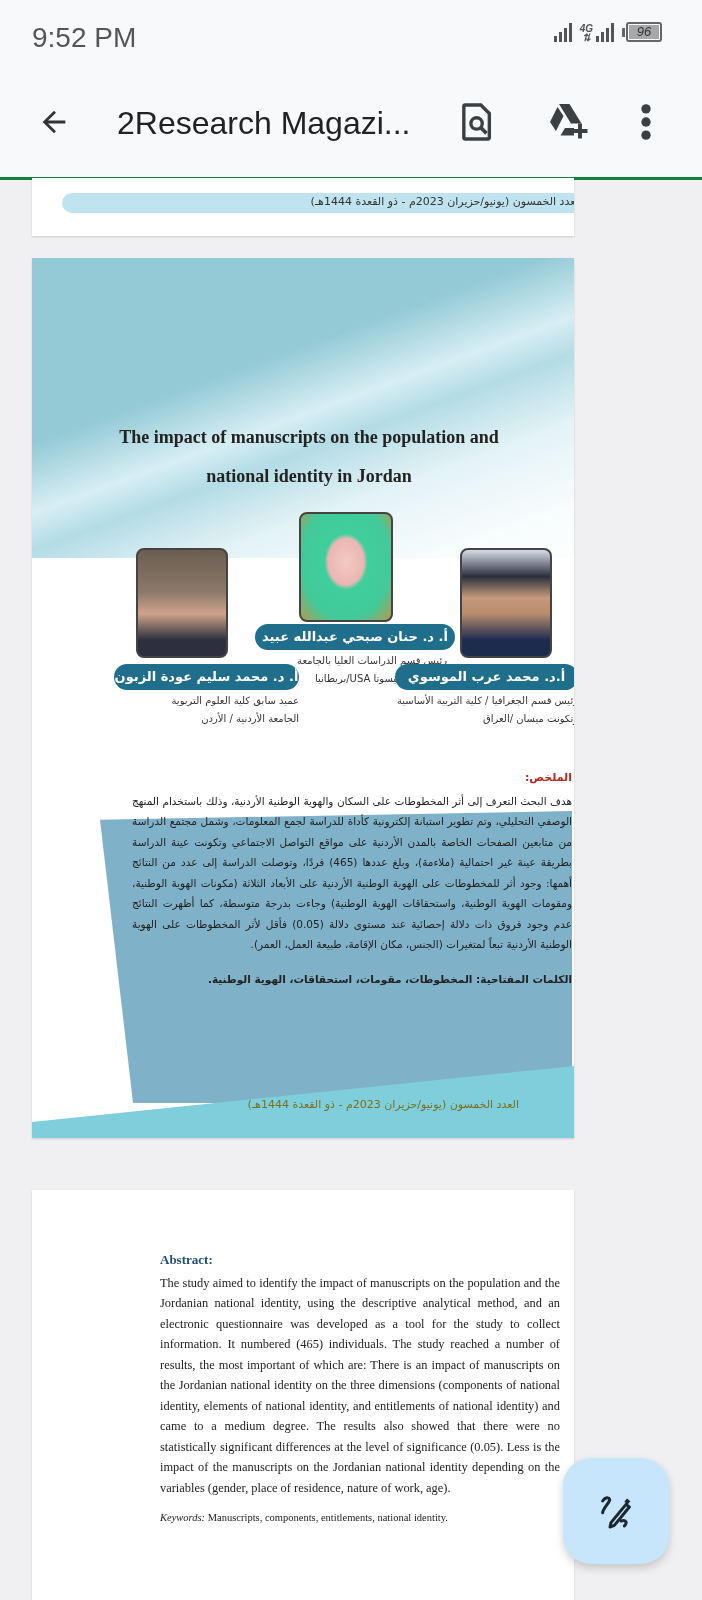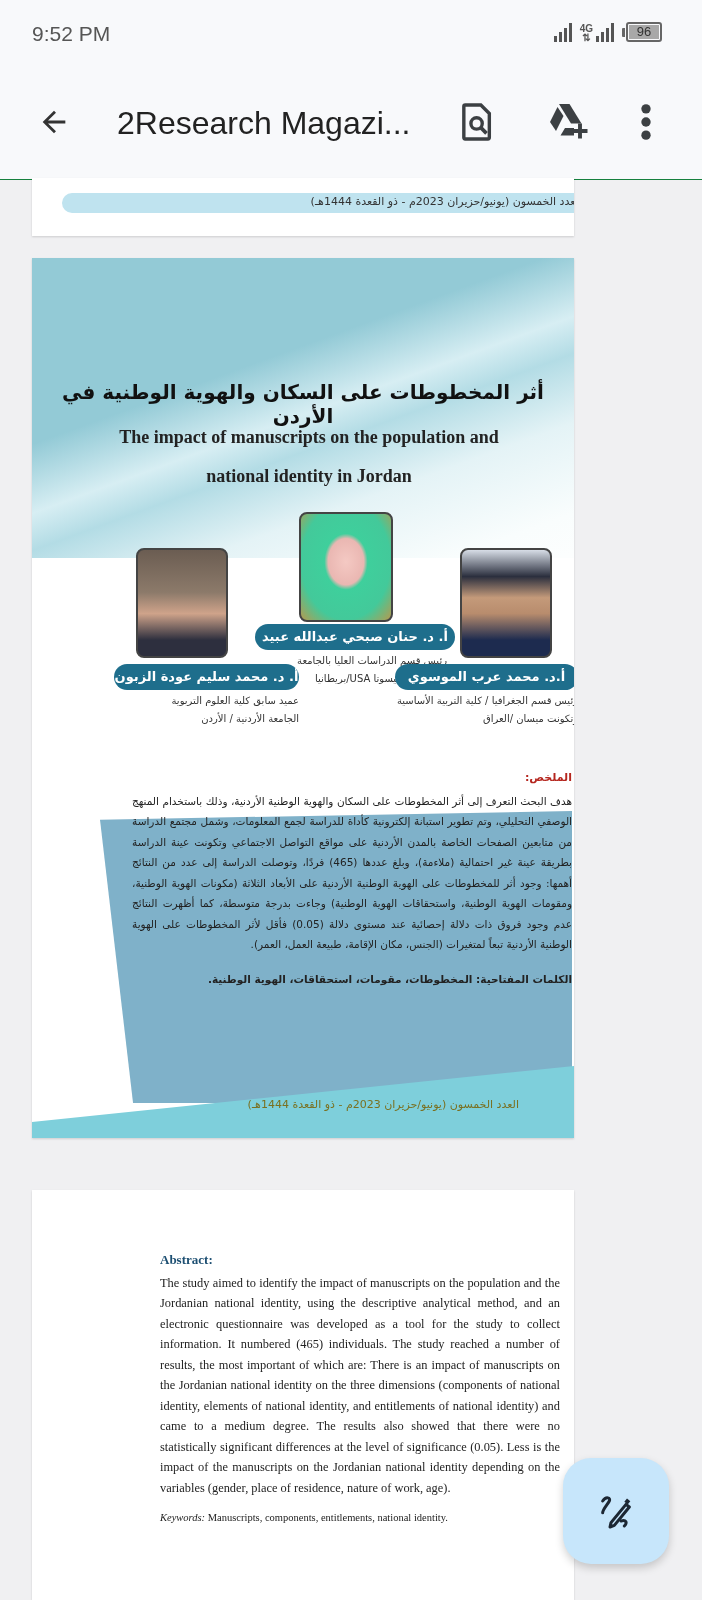--- a/index.html
+++ b/index.html
@@ -1,32 +1,32 @@
 <!DOCTYPE html>
 <html><head>
   <meta charset="utf-8">
   <style>
     * { box-sizing: border-box; margin: 0; padding: 0; }
     html, body { width: 702px; height: 1600px; overflow: hidden; }
     body { background: #f0f0f2; font-family: "Liberation Sans", sans-serif; position: relative; }
 
     
     .status-bar { position: absolute; left: 0; top: 0; width: 702px; height: 70px; background: #f8f9fb; }
-    .status-time { position: absolute; left: 32px; top: 22px; font-size: 21px; color: #555; }
-    .status-icons { position: absolute; right: 40px; top: 22px; display: flex; align-items: center; gap: 8px; }
+    .status-time { position: absolute; left: 32px; top: 22px; font-size: 28px; color: #555; }
+    .status-icons { position: absolute; right: 40px; top: 22px; display: flex; align-items: center; gap: 8px; font-style: italic; }
     .sig { display: flex; align-items: flex-end; gap: 2px; height: 20px; }
     .sig span { display: block; width: 3px; background: #555; }
     .net-4g { font-size: 10px; color: #555; line-height: 9px; text-align: center; font-weight: bold; }
     .battery { display: flex; align-items: center; }
     .battery-body { width: 36px; height: 20px; border: 2px solid #666; border-radius: 3px; padding: 1px; }
     .battery-fill { width: 100%; height: 100%; background: #a8a8a8; font-size: 13px; color: #333; text-align: center; line-height: 14px; }
     .battery-tip { width: 3px; height: 9px; background: #666; margin-right: 1px; border-radius: 1px 0 0 1px; }
 
     
-    .app-bar { position: absolute; left: 0; top: 70px; width: 702px; height: 110px; background: #f8f9fb; border-bottom: 1px solid #15803d; }
+    .app-bar { position: absolute; left: 0; top: 70px; width: 702px; height: 110px; background: #f8f9fb; border-bottom: 3px solid #15803d; }
     .back-btn { position: absolute; left: 32px; top: 30px; width: 44px; height: 44px; display: flex; align-items: center; justify-content: center; }
     .app-title { position: absolute; left: 117px; top: 35px; font-size: 32px; color: #222; white-space: nowrap; }
     .icon-btn { position: absolute; top: 30px; width: 44px; height: 44px; display: flex; align-items: center; justify-content: center; }
 
     
     .page { position: absolute; left: 32px; width: 542px; background: #fff; box-shadow: 0 1px 2px rgba(0,0,0,0.15); overflow: hidden; }
     .page1 { top: 178px; height: 58px; }
     .header-pill { position: absolute; left: 30px; top: 15px; width: 560px; height: 20px; background: #bfe3ef; border-radius: 10px; }
     .header-pill-text { position: absolute; right: 40px; top: 2px; font-size: 11px; color: #333; direction: rtl; font-family: "DejaVu Sans", sans-serif; white-space: nowrap; }
     .page-num-badge { position: absolute; left: 553px; top: 8px; width: 26px; height: 26px; border-radius: 50%; background: #d946ef; color: #fff; font-family: "Liberation Serif", serif; font-size: 14px; text-align: left; line-height: 26px; }
@@ -131,21 +131,20 @@
 
 <div class="page page1">
   <div class="header-pill">
     <span class="header-pill-text">العدد الخمسون (يونيو/حزيران 2023م - ذو القعدة 1444هـ)</span>
   </div>
   <div class="page-num-badge">34</div>
 </div>
 
 <div class="page page2">
   <div class="p2-header-bg"></div>
-  <div class="ar-title">أثر المخطوطات على السكان والهوية الوطنية في الأردن</div>
   <div class="en-title">The impact of manuscripts on the population and national identity in Jordan</div>
 
   <div class="photo photo-left"></div>
   <div class="photo photo-center"></div>
   <div class="photo photo-right"></div>
 
   <div class="name-pill np-center">أ. د. حنان صبحي عبدالله عبيد</div>
   <div class="affil af-center">
     <div>رئيس قسم الدراسات العليا بالجامعة</div>
     <div>الأمريكية مينيسوتا USA/بريطانيا</div>

